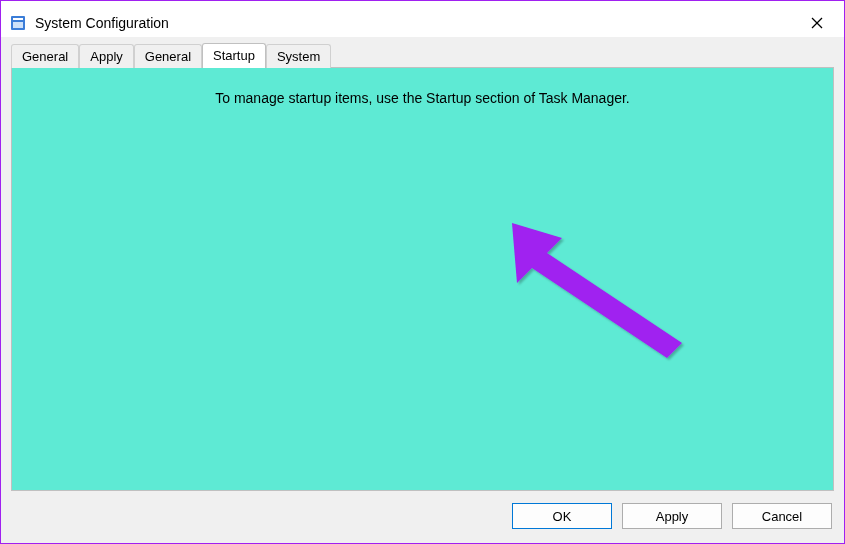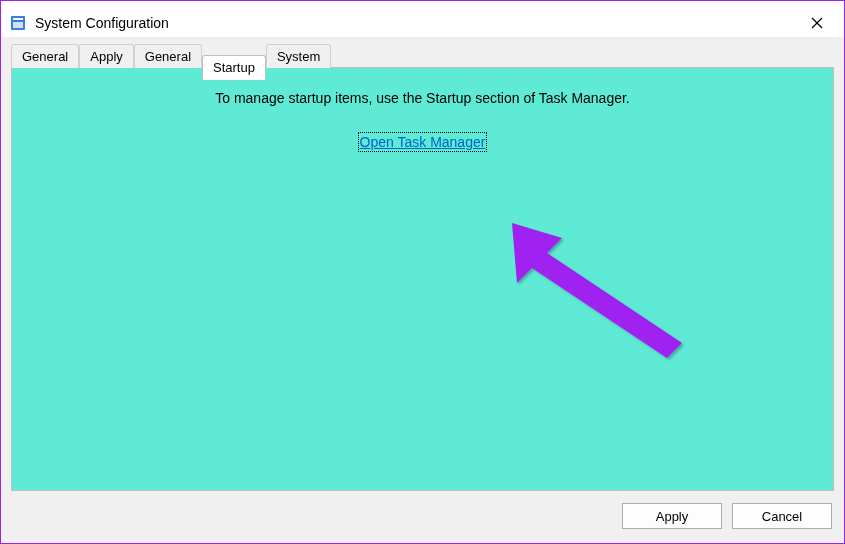--- a/index.html
+++ b/index.html
@@ -74,21 +74,21 @@
       cursor: pointer;
       position: relative;
       top: 1px;
       border-top-left-radius: 3px;
       border-top-right-radius: 3px;
     }
     .tab.active {
       background: #fff;
       border-color: #c0c0c0;
       z-index: 3;
-      top: 13px;
+      top: 1px;
       padding-bottom: 5px;
     }
     .tab-panel {
       flex: 1;
       background: #5eead4;
       border: 1px solid #c0c0c0;
       padding: 20px;
       position: relative;
       z-index: 1;
     }
@@ -162,32 +162,30 @@
     <div class="tabs-row">
       <div class="tab"><span>General</span></div>
       <div class="tab"><span>Apply</span></div>
       <div class="tab"><span>General</span></div>
       <div class="tab active"><span>Startup</span></div>
       <div class="tab"><span>System</span></div>
     </div>
 
     <div class="tab-panel">
       <div class="msg">To manage startup items, use the Startup section of Task Manager.</div>
-      <div class="link-wrap">
-        <a class="link">Open Task Manager</a>
-      </div>
 
       <svg class="arrow" width="220" height="170">
         <defs>
           <filter id="sh" x="-20%" y="-20%" width="140%" height="140%">
             <feDropShadow dx="2" dy="2" stdDeviation="1" flood-opacity="0.25"></feDropShadow>
           </filter>
         </defs>
         <polygon points="20,15 70,30 55,45 190,135 175,150 40,60 25,75" fill="#a020f0" filter="url(#sh)"></polygon>
       </svg>
     </div>
 
     <div class="buttons">
+      <button class="btn default">OK</button>
       <button class="btn">Apply</button>
       <button class="btn">Cancel</button>
     </div>
   </div>
 </div>
 
 </body></html>

